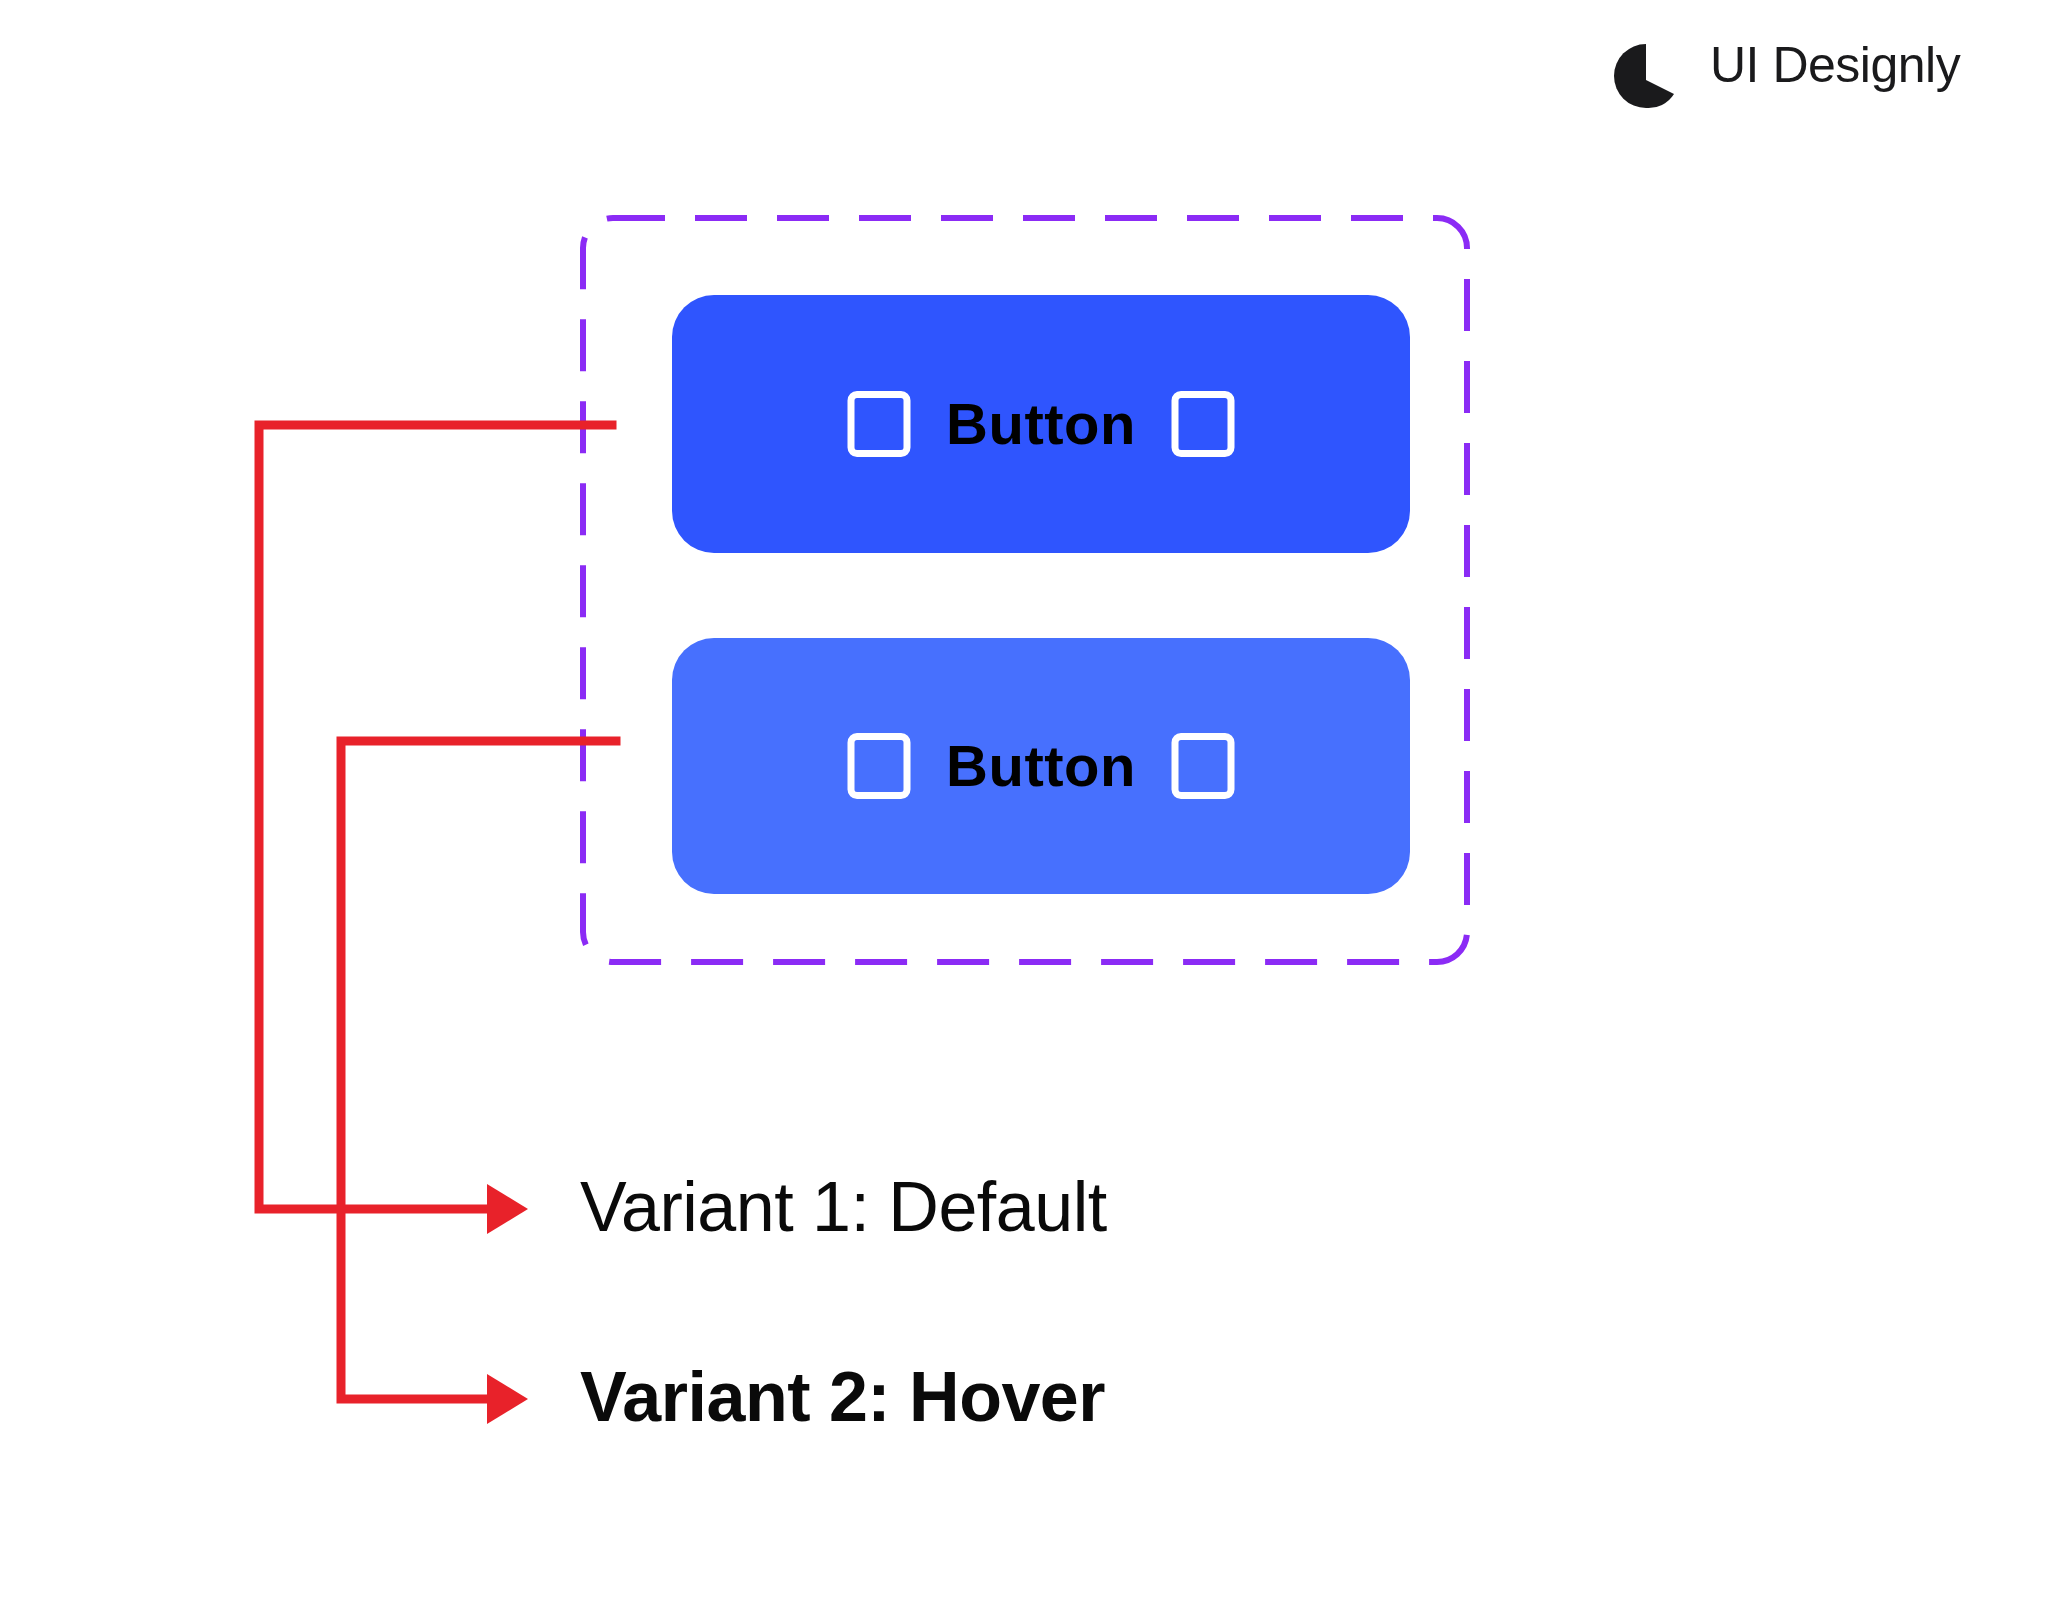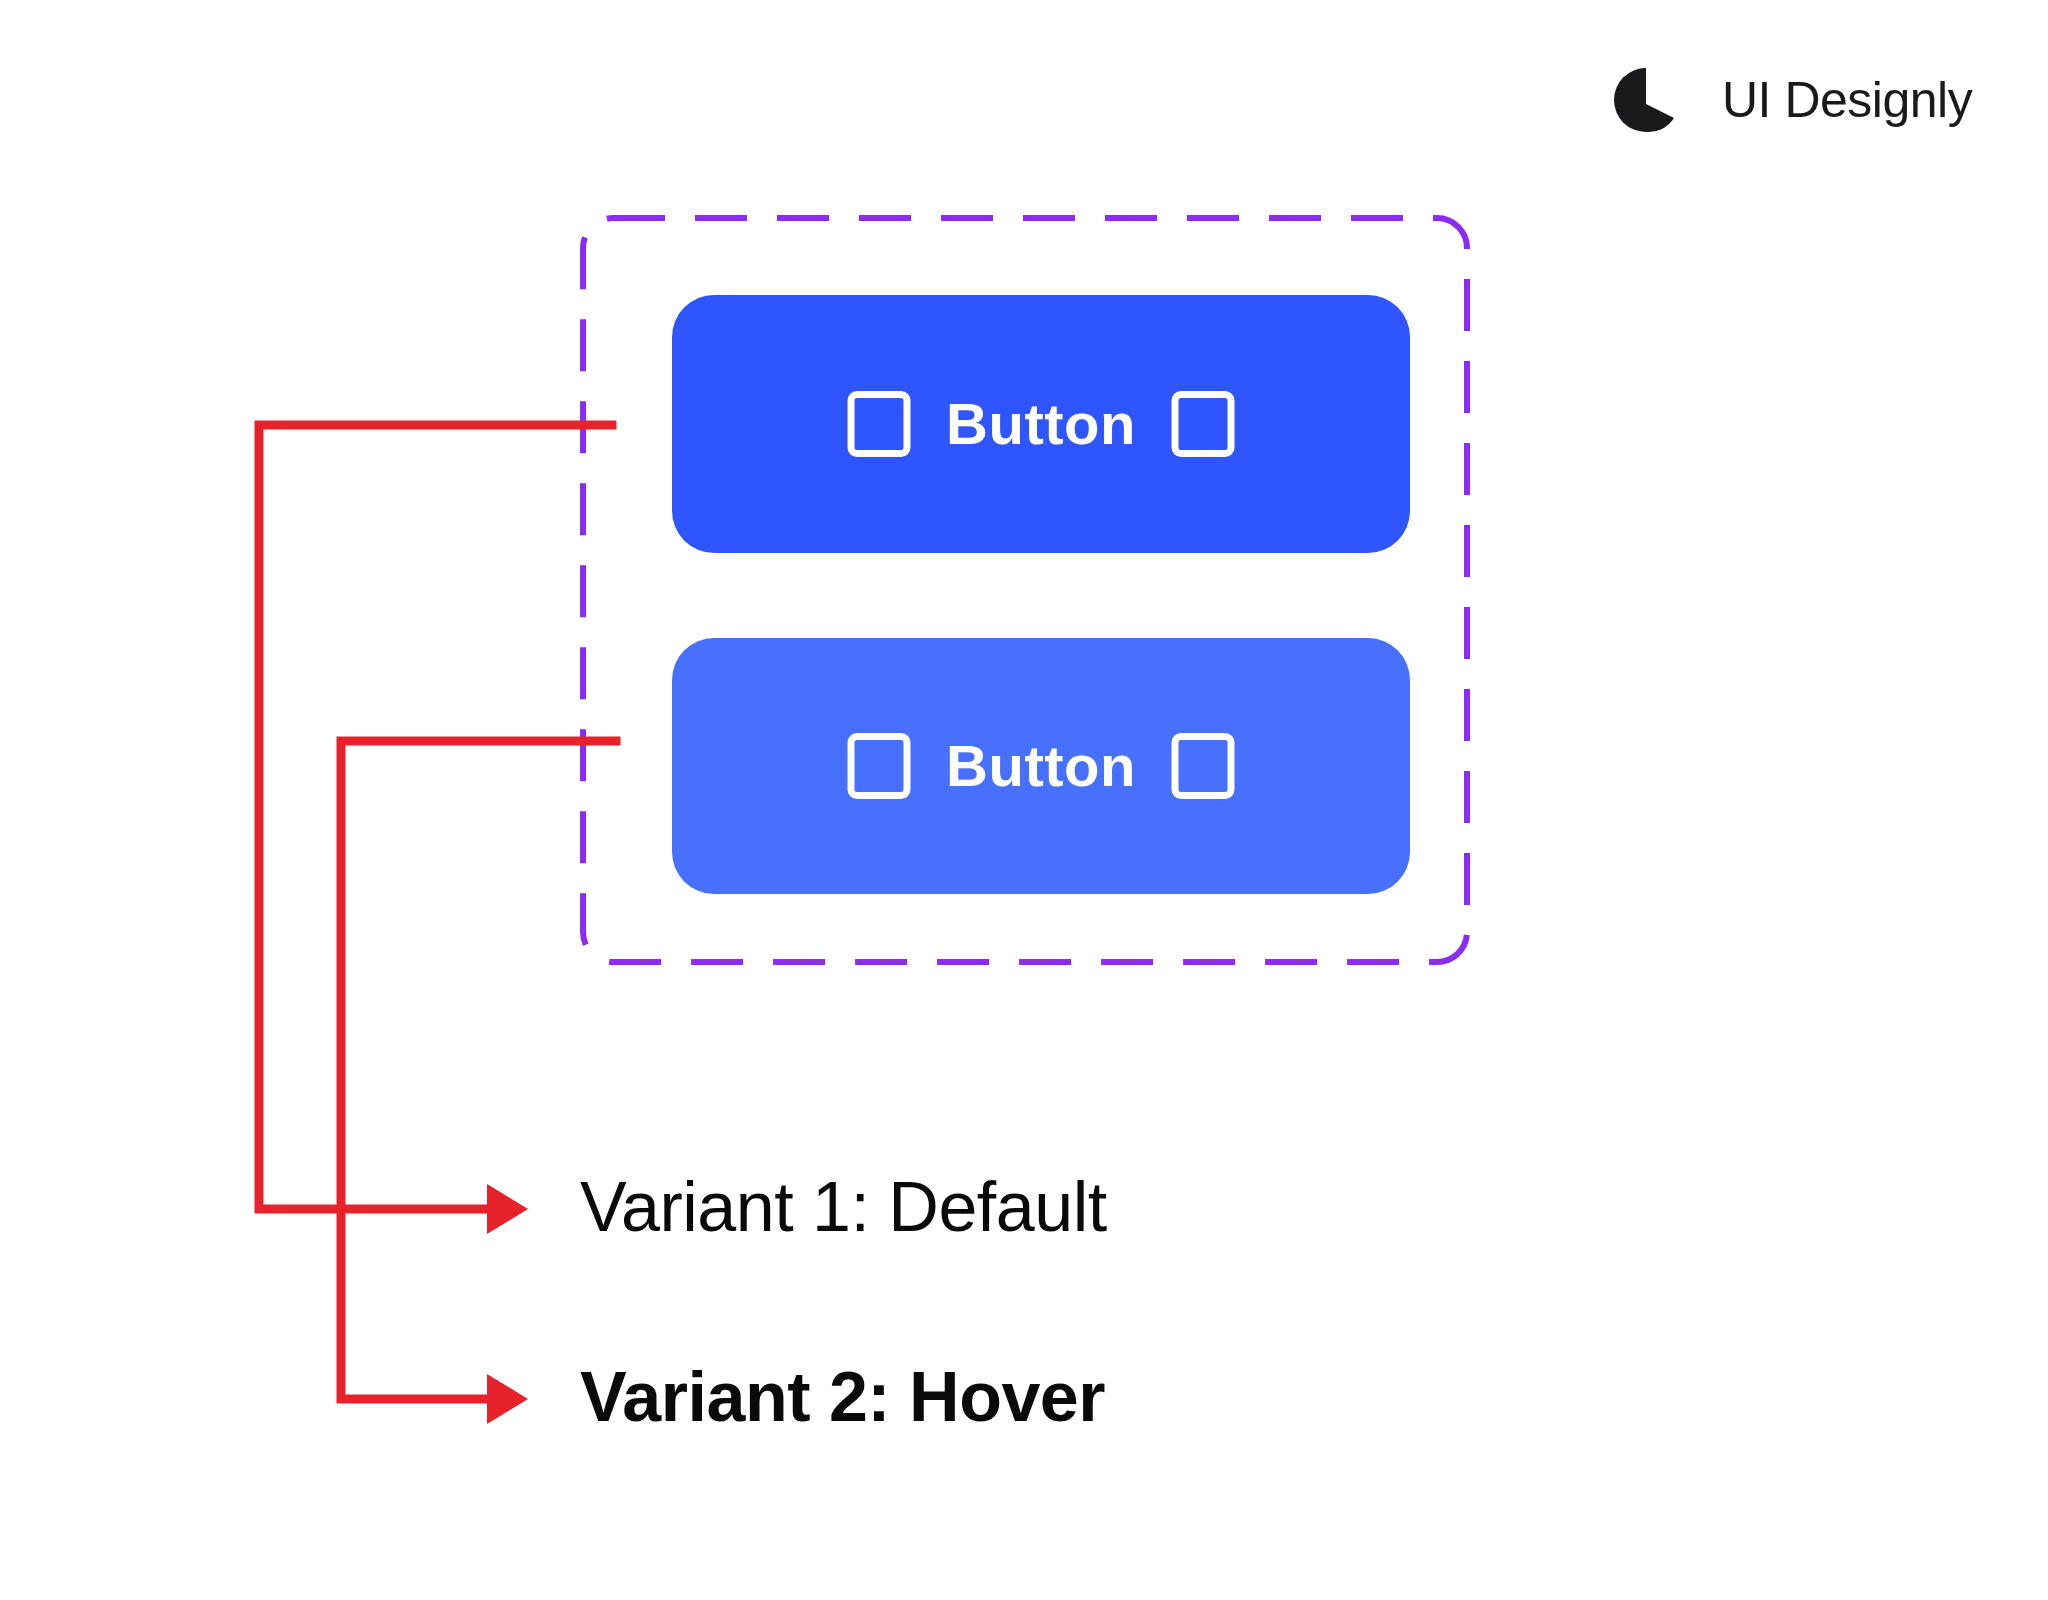--- a/index.html
+++ b/index.html
@@ -17,24 +17,23 @@
     position: relative;
     width: 2048px;
     height: 1600px;
     background: #ffffff;
   }
 
   
   .brand {
     position: absolute;
     left: 1610px;
-    top: 64px;
+    top: 40px;
     display: flex;
-    align-items: center;
-    gap: 40px;
+    gap: 28px;
   }
   .brand-mark {
     width: 72px;
     height: 72px;
     display: block;
     flex: 0 0 auto;
   }
   .brand-name {
     font-size: 50px;
     font-weight: 500;
@@ -75,21 +74,21 @@
     cursor: pointer;
     padding: 0;
     font-family: "Liberation Sans", sans-serif;
   }
   .btn-default { top: 295px; background: #2F55FE; }
   .btn-hover   { top: 638px; height: 256px; background: #4770FE; }
 
   .btn-label {
     font-size: 58px;
     font-weight: bold;
-    color: #ffffff;
+    color: #000000;
     letter-spacing: 0.5px;
     line-height: 1;
     white-space: nowrap;
   }
 
   .btn-icon {
     width: 66px;
     height: 66px;
     flex: 0 0 auto;
     display: block;

